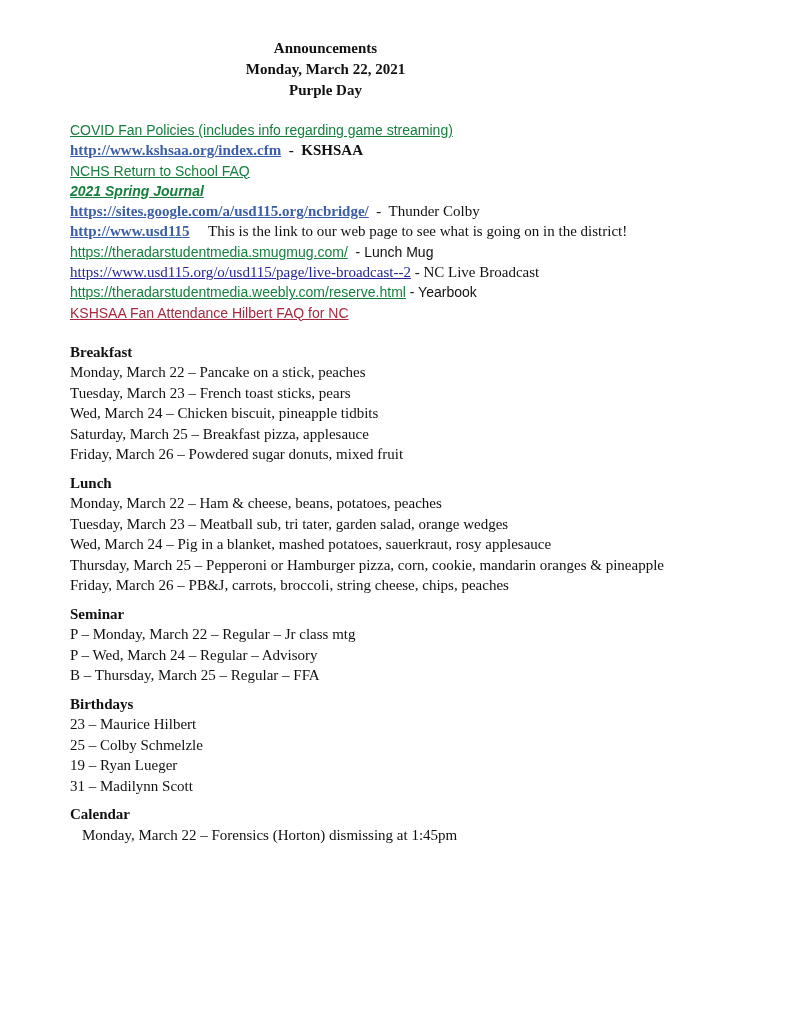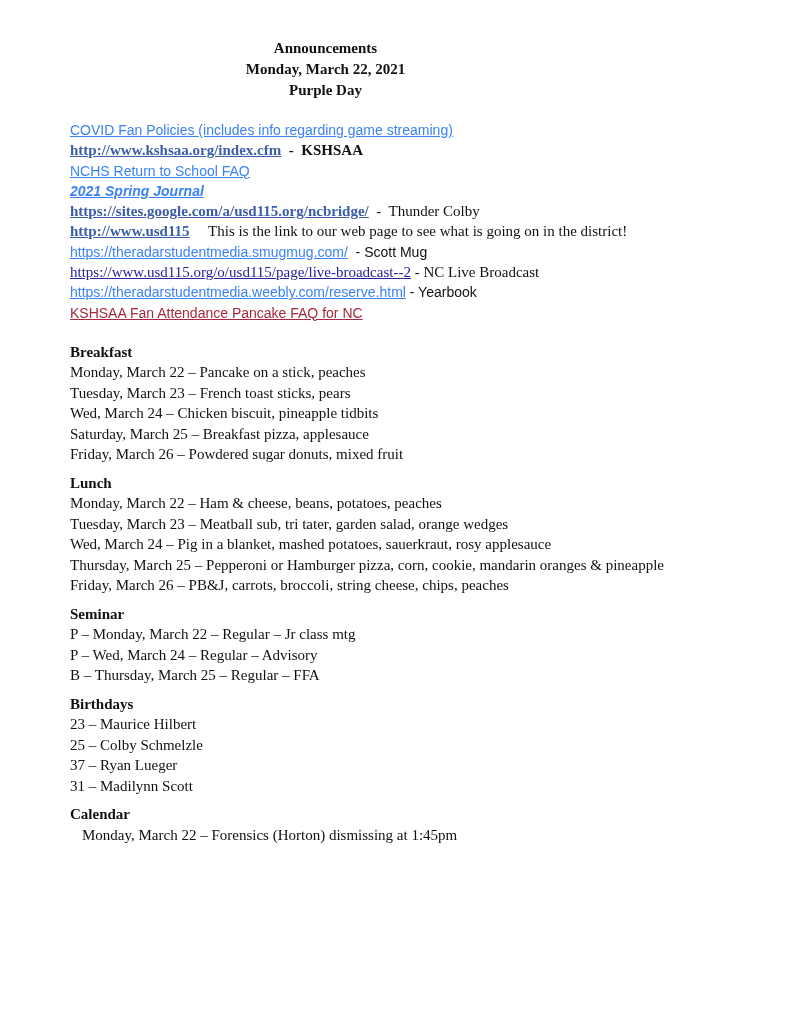--- a/index.html
+++ b/index.html
@@ -3,21 +3,21 @@
 <meta charset="utf-8">
 <style>
   html, body { margin: 0; padding: 0; background: #ffffff; }
   body { width: 791px; height: 1024px; position: relative; overflow: hidden; color: #111; }
   .page { position: absolute; left: 70px; top: 38px; width: 680px; }
   .header { text-align: center; font-family: "Liberation Serif", serif; font-weight: bold; font-size: 15px; line-height: 20.5px; margin-left: -70px; width: 791px; }
   .links { margin-top: 20px; }
   .line { height: 20.3px; line-height: 20.3px; white-space: nowrap; }
   .sans { font-family: "Liberation Sans", sans-serif; font-size: 14px; }
   .serif { font-family: "Liberation Serif", serif; font-size: 15px; }
-  .link-blue { color: #3b82f6; text-decoration: underline; }
+  .link-blue { color: #15803d; text-decoration: underline; }
   .link-steel { color: #3b5ea8; text-decoration: underline; font-weight: bold; font-family: "Liberation Serif", serif; font-size: 15px; }
   .link-serif-blue { color: #23239c; text-decoration: underline; font-family: "Liberation Serif", serif; font-size: 15px; }
   .link-red { color: #a8283f; text-decoration: underline; }
   .bolditalic { font-weight: bold; font-style: italic; }
   .bold { font-weight: bold; }
   .section { margin-top: 8px; font-family: "Liberation Serif", serif; font-size: 15px; }
   .section-title { font-weight: bold; height: 20.5px; line-height: 20.5px; }
   .row { height: 20.5px; line-height: 20.5px; white-space: nowrap; }
   .indent { padding-left: 12px; }
   a { cursor: pointer; }
@@ -46,30 +46,30 @@
     <div class="line sans">
       <a class="link-blue bolditalic">2021 Spring Journal</a>
     </div>
     <div class="line serif">
       <a class="link-steel">https://sites.google.com/a/usd115.org/ncbridge/</a><span style="white-space:pre;">  -  Thunder Colby</span>
     </div>
     <div class="line serif">
       <a class="link-steel">http://www.usd115</a><span style="white-space:pre;">     This is the link to our web page to see what is going on in the district!</span>
     </div>
     <div class="line sans">
-      <a class="link-blue">https://theradarstudentmedia.smugmug.com/</a><span style="white-space:pre;">  - Scott Mug</span>
+      <a class="link-blue">https://theradarstudentmedia.smugmug.com/</a><span style="white-space:pre;">  - Lunch Mug</span>
     </div>
     <div class="line serif">
       <a class="link-serif-blue">https://www.usd115.org/o/usd115/page/live-broadcast--2</a><span style="white-space:pre;"> - NC Live Broadcast</span>
     </div>
     <div class="line sans">
       <a class="link-blue">https://theradarstudentmedia.weebly.com/reserve.html</a><span style="white-space:pre;"> - Yearbook</span>
     </div>
     <div class="line sans">
-      <a class="link-red">KSHSAA Fan Attendance Pancake FAQ for NC</a>
+      <a class="link-red">KSHSAA Fan Attendance Hilbert FAQ for NC</a>
     </div>
   </div>
 
   <div class="section" style="margin-top:19px;">
     <div class="section-title">Breakfast</div>
     <div class="row">Monday, March 22 – Pancake on a stick, peaches</div>
     <div class="row">Tuesday, March 23 – French toast sticks, pears</div>
     <div class="row">Wed, March 24 – Chicken biscuit, pineapple tidbits</div>
     <div class="row">Saturday, March 25 – Breakfast pizza, applesauce</div>
     <div class="row">Friday, March 26 – Powdered sugar donuts, mixed fruit</div>
@@ -88,21 +88,21 @@
     <div class="section-title">Seminar</div>
     <div class="row">P – Monday, March 22 – Regular – Jr class mtg</div>
     <div class="row">P – Wed, March 24 – Regular – Advisory</div>
     <div class="row">B – Thursday, March 25 – Regular – FFA</div>
   </div>
 
   <div class="section">
     <div class="section-title">Birthdays</div>
     <div class="row">23 – Maurice Hilbert</div>
     <div class="row">25 – Colby Schmelzle</div>
-    <div class="row">37 – Ryan Lueger</div>
+    <div class="row">19 – Ryan Lueger</div>
     <div class="row">31 – Madilynn Scott</div>
   </div>
 
   <div class="section">
     <div class="section-title">Calendar</div>
     <div class="row indent">Monday, March 22 – Forensics (Horton) dismissing at 1:45pm</div>
   </div>
 
 </div>
 

